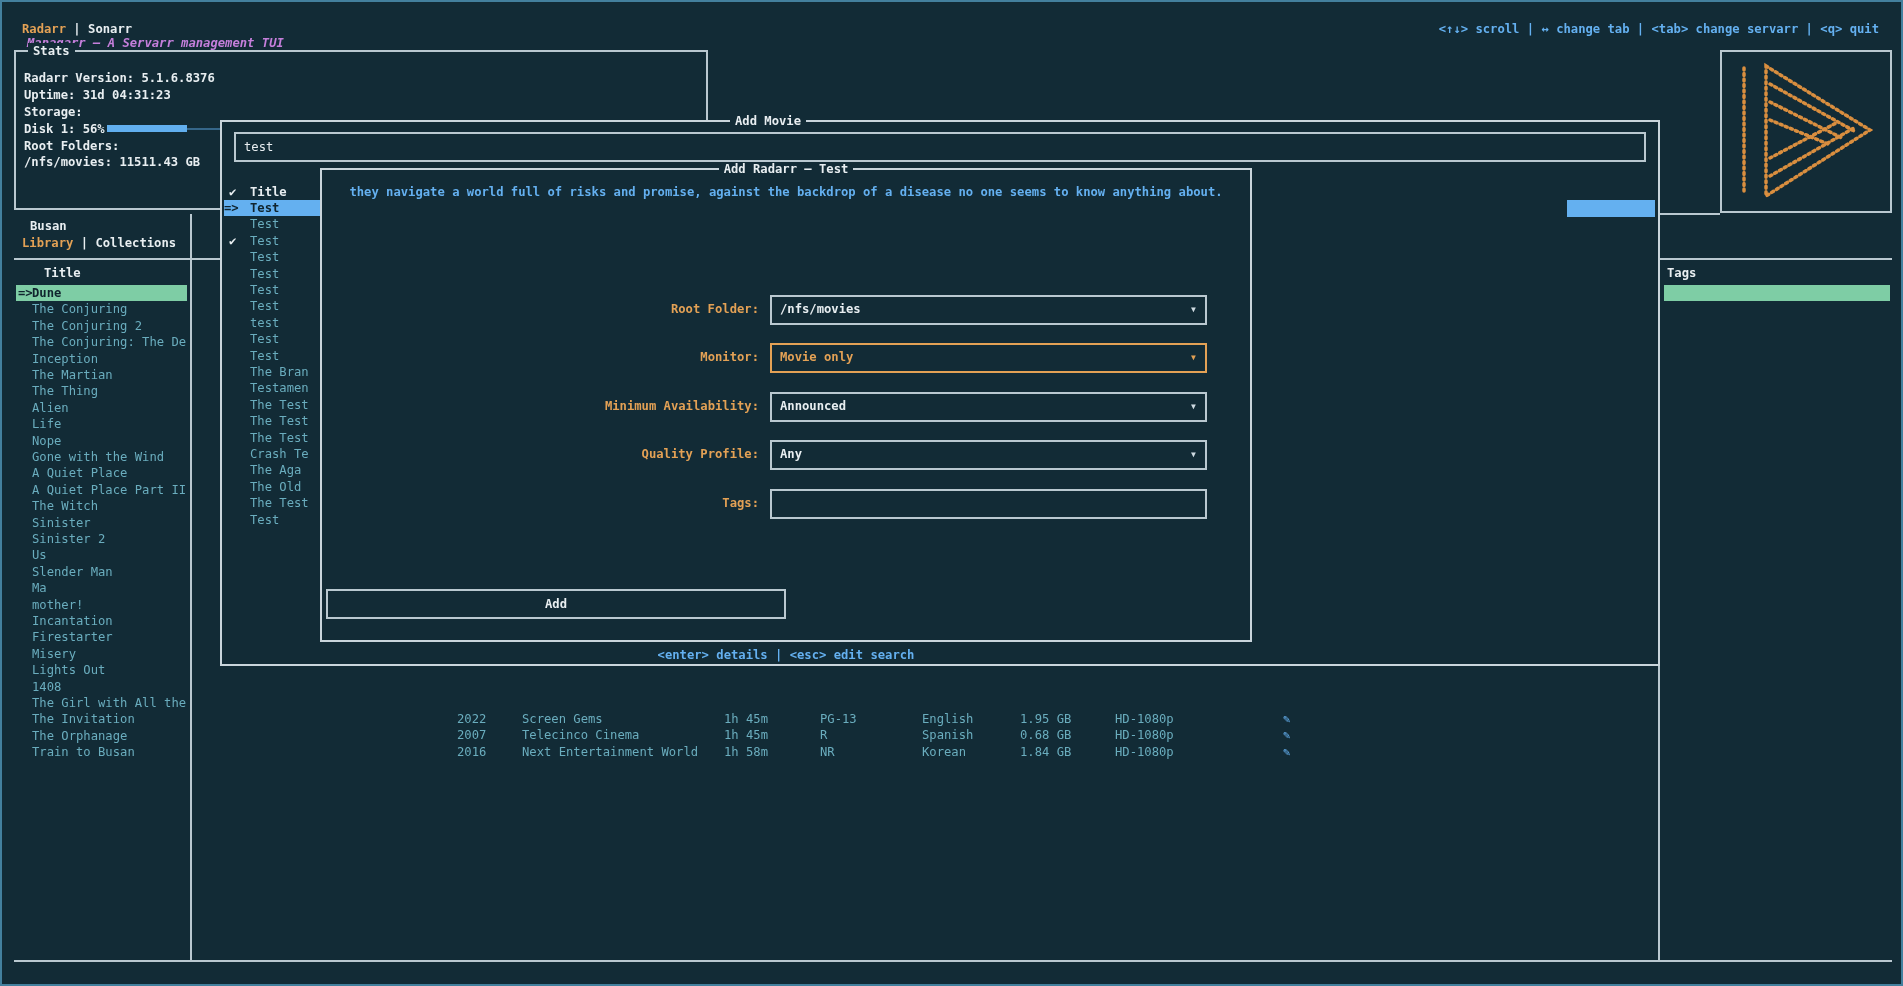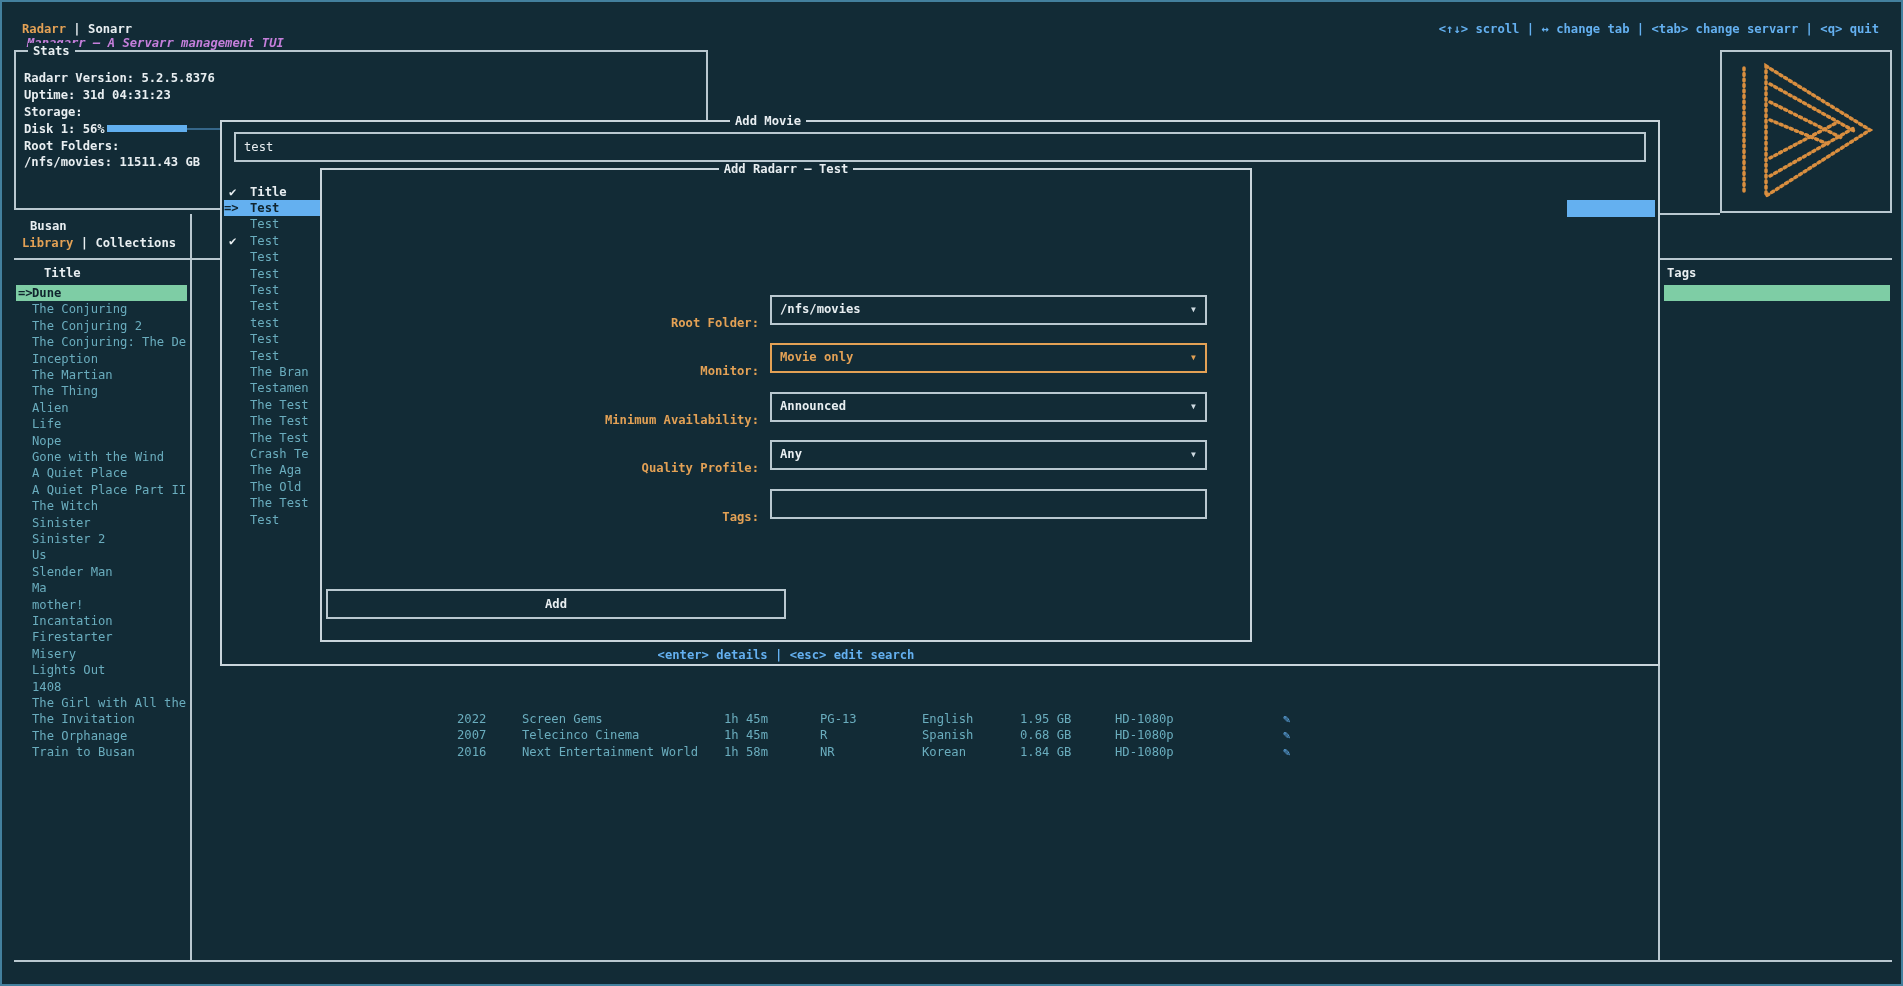--- a/index.html
+++ b/index.html
@@ -40,21 +40,21 @@
   .rrow .marker{position:absolute;left:0;font-weight:700;}
   .rrow .check{position:absolute;left:5px;color:var(--white);}
   .rrow .rtitle{position:absolute;left:26px;}
   .sel-blue{background:var(--blue);color:var(--dark);font-weight:700;}
   
   .trow{position:absolute;left:0;width:1903px;height:16.4px;line-height:16.4px;}
   .tcell{position:absolute;color:var(--teal);white-space:pre;}
   .icon-blue{color:var(--blue);}
   
   .frow{position:absolute;left:0;width:928px;height:30px;}
-  .flabel{position:absolute;left:0;width:437px;text-align:right;top:20px;color:var(--orange);font-weight:700;white-space:pre;}
+  .flabel{position:absolute;left:0;width:437px;text-align:right;top:6px;color:var(--orange);font-weight:700;white-space:pre;}
   .fbox{position:absolute;left:448px;top:0;width:437px;height:30px;border:2px solid var(--border);box-sizing:border-box;background:var(--bg);}
   .fbox .fval{position:absolute;left:8px;top:4px;font-weight:700;color:var(--white);white-space:pre;}
   .fbox .farrow{position:absolute;right:8px;top:4px;color:#cfdbe2;}
   .fbox.fsel{border-color:var(--orange);}
   .fbox.fsel .fval,.fbox.fsel .farrow{color:var(--orange);}
   .btn{position:absolute;height:30px;border:2px solid var(--border);box-sizing:border-box;text-align:center;line-height:26px;font-weight:700;color:var(--white);}
   .search-input{
     position:absolute;left:12px;top:10px;width:1412px;height:30px;background:transparent;
     border:2px solid var(--border);box-sizing:border-box;color:var(--white);
     font:inherit;padding:0 8px;outline:none;
@@ -66,21 +66,21 @@
 
 <div class="app">
 
   <div class="abs magenta bold" style="top:1px;left:20px;padding:0 5px;background:var(--bg);">Managarr – A Servarr management TUI</div>
 
   <div class="abs" style="top:19px;left:20px;"><span class="bold orange">Radarr</span><span class="white bold"> | </span><span class="bold white">Sonarr</span></div>
   <div class="abs blue bold" style="top:19px;right:22px;">&lt;↑↓&gt; scroll | ↔ change tab | &lt;tab&gt; change servarr | &lt;q&gt; quit</div>
 
   <div class="panel" style="left:12px;top:48px;width:694px;height:160px;">
     <span class="ptitle">Stats</span>
-    <div class="abs bold" style="left:8px;top:18px;">Radarr Version: 5.2.5.8376</div>
+    <div class="abs bold" style="left:8px;top:18px;">Radarr Version: 5.1.6.8376</div>
     <div class="abs bold" style="left:8px;top:35px;">Uptime: 31d 04:31:23</div>
     <div class="abs bold" style="left:8px;top:52px;">Storage:</div>
     <div class="abs bold" style="left:8px;top:69px;">Disk 1: 56%</div>
     <div class="gauge-rest" style="left:91px;top:76px;width:143px;height:2px;"></div>
     <div class="gauge-fill" style="left: 91px; top: 73px; height: 7px; width: 80px;"></div>
     <div class="abs bold" style="left:8px;top:86px;">Root Folders:</div>
     <div class="abs bold" style="left:8px;top:102px;text-align:center;">/nfs/movies: 11511.43 GB</div>
   </div>
 
 
@@ -122,20 +122,21 @@
     <span class="abs bold white" style="left:28px;top:62px;">Title</span>
     <div class="abs" style="left:2px;top:78px;width:96px;height:332px;"><div class="rrow sel-blue" style="top: 0px;"><span class="marker">=&gt;</span><span class="rtitle">Test</span></div><div class="rrow" style="top: 16.4px;"><span class="rtitle">Test</span></div><div class="rrow" style="top: 32.8px;"><span class="check">✔</span><span class="rtitle">Test</span></div><div class="rrow" style="top: 49.2px;"><span class="rtitle">Test</span></div><div class="rrow" style="top: 65.6px;"><span class="rtitle">Test</span></div><div class="rrow" style="top: 82px;"><span class="rtitle">Test</span></div><div class="rrow" style="top: 98.4px;"><span class="rtitle">Test</span></div><div class="rrow" style="top: 114.8px;"><span class="rtitle">test</span></div><div class="rrow" style="top: 131.2px;"><span class="rtitle">Test</span></div><div class="rrow" style="top: 147.6px;"><span class="rtitle">Test</span></div><div class="rrow" style="top: 164px;"><span class="rtitle">The Bran</span></div><div class="rrow" style="top: 180.4px;"><span class="rtitle">Testamen</span></div><div class="rrow" style="top: 196.8px;"><span class="rtitle">The Test</span></div><div class="rrow" style="top: 213.2px;"><span class="rtitle">The Test</span></div><div class="rrow" style="top: 229.6px;"><span class="rtitle">The Test</span></div><div class="rrow" style="top: 246px;"><span class="rtitle">Crash Te</span></div><div class="rrow" style="top: 262.4px;"><span class="rtitle">The Aga</span></div><div class="rrow" style="top: 278.8px;"><span class="rtitle">The Old</span></div><div class="rrow" style="top: 295.2px;"><span class="rtitle">The Test</span></div><div class="rrow" style="top: 311.6px;"><span class="rtitle">Test</span></div></div>
     <div class="abs sel-blue" style="left:1345px;top:78px;width:88px;height:17px;"></div>
   </div>
 
   <div class="popup" style="left:318px;top:166px;width:932px;height:474px;z-index:10;">
     <div class="ptitle-center">
       <span class="white">Add Radarr – Test</span>
     </div>
     <div class="abs blue bold" style="left:4px;top:14px;width:920px;text-align:center;white-space:normal;">
+      <div>they navigate a world full of risks and promise, against the backdrop of a disease no one seems to know anything about.</div>
     </div>
     <div class="abs" style="left:0;top:0;width:928px;height:400px;"><div class="frow" style="top: 125px;"><span class="flabel">Root Folder:</span><div class="fbox"><span class="fval">/nfs/movies</span><span class="farrow">▾</span></div></div><div class="frow" style="top: 173.4px;"><span class="flabel">Monitor:</span><div class="fbox fsel"><span class="fval">Movie only</span><span class="farrow">▾</span></div></div><div class="frow" style="top: 221.8px;"><span class="flabel">Minimum Availability:</span><div class="fbox"><span class="fval">Announced</span><span class="farrow">▾</span></div></div><div class="frow" style="top: 270.2px;"><span class="flabel">Quality Profile:</span><div class="fbox"><span class="fval">Any</span><span class="farrow">▾</span></div></div><div class="frow" style="top: 318.6px;"><span class="flabel">Tags:</span><div class="fbox"><span class="fval"></span></div></div></div>
     <div class="btn" style="left:4px;top:419px;width:460px;">Add</div>
   </div>
 
   <div class="abs blue bold" style="left:318px;top:645px;width:932px;text-align:center;z-index:12;">&lt;enter&gt; details | &lt;esc&gt; edit search</div>
 
 </div>
 
 </body></html>

